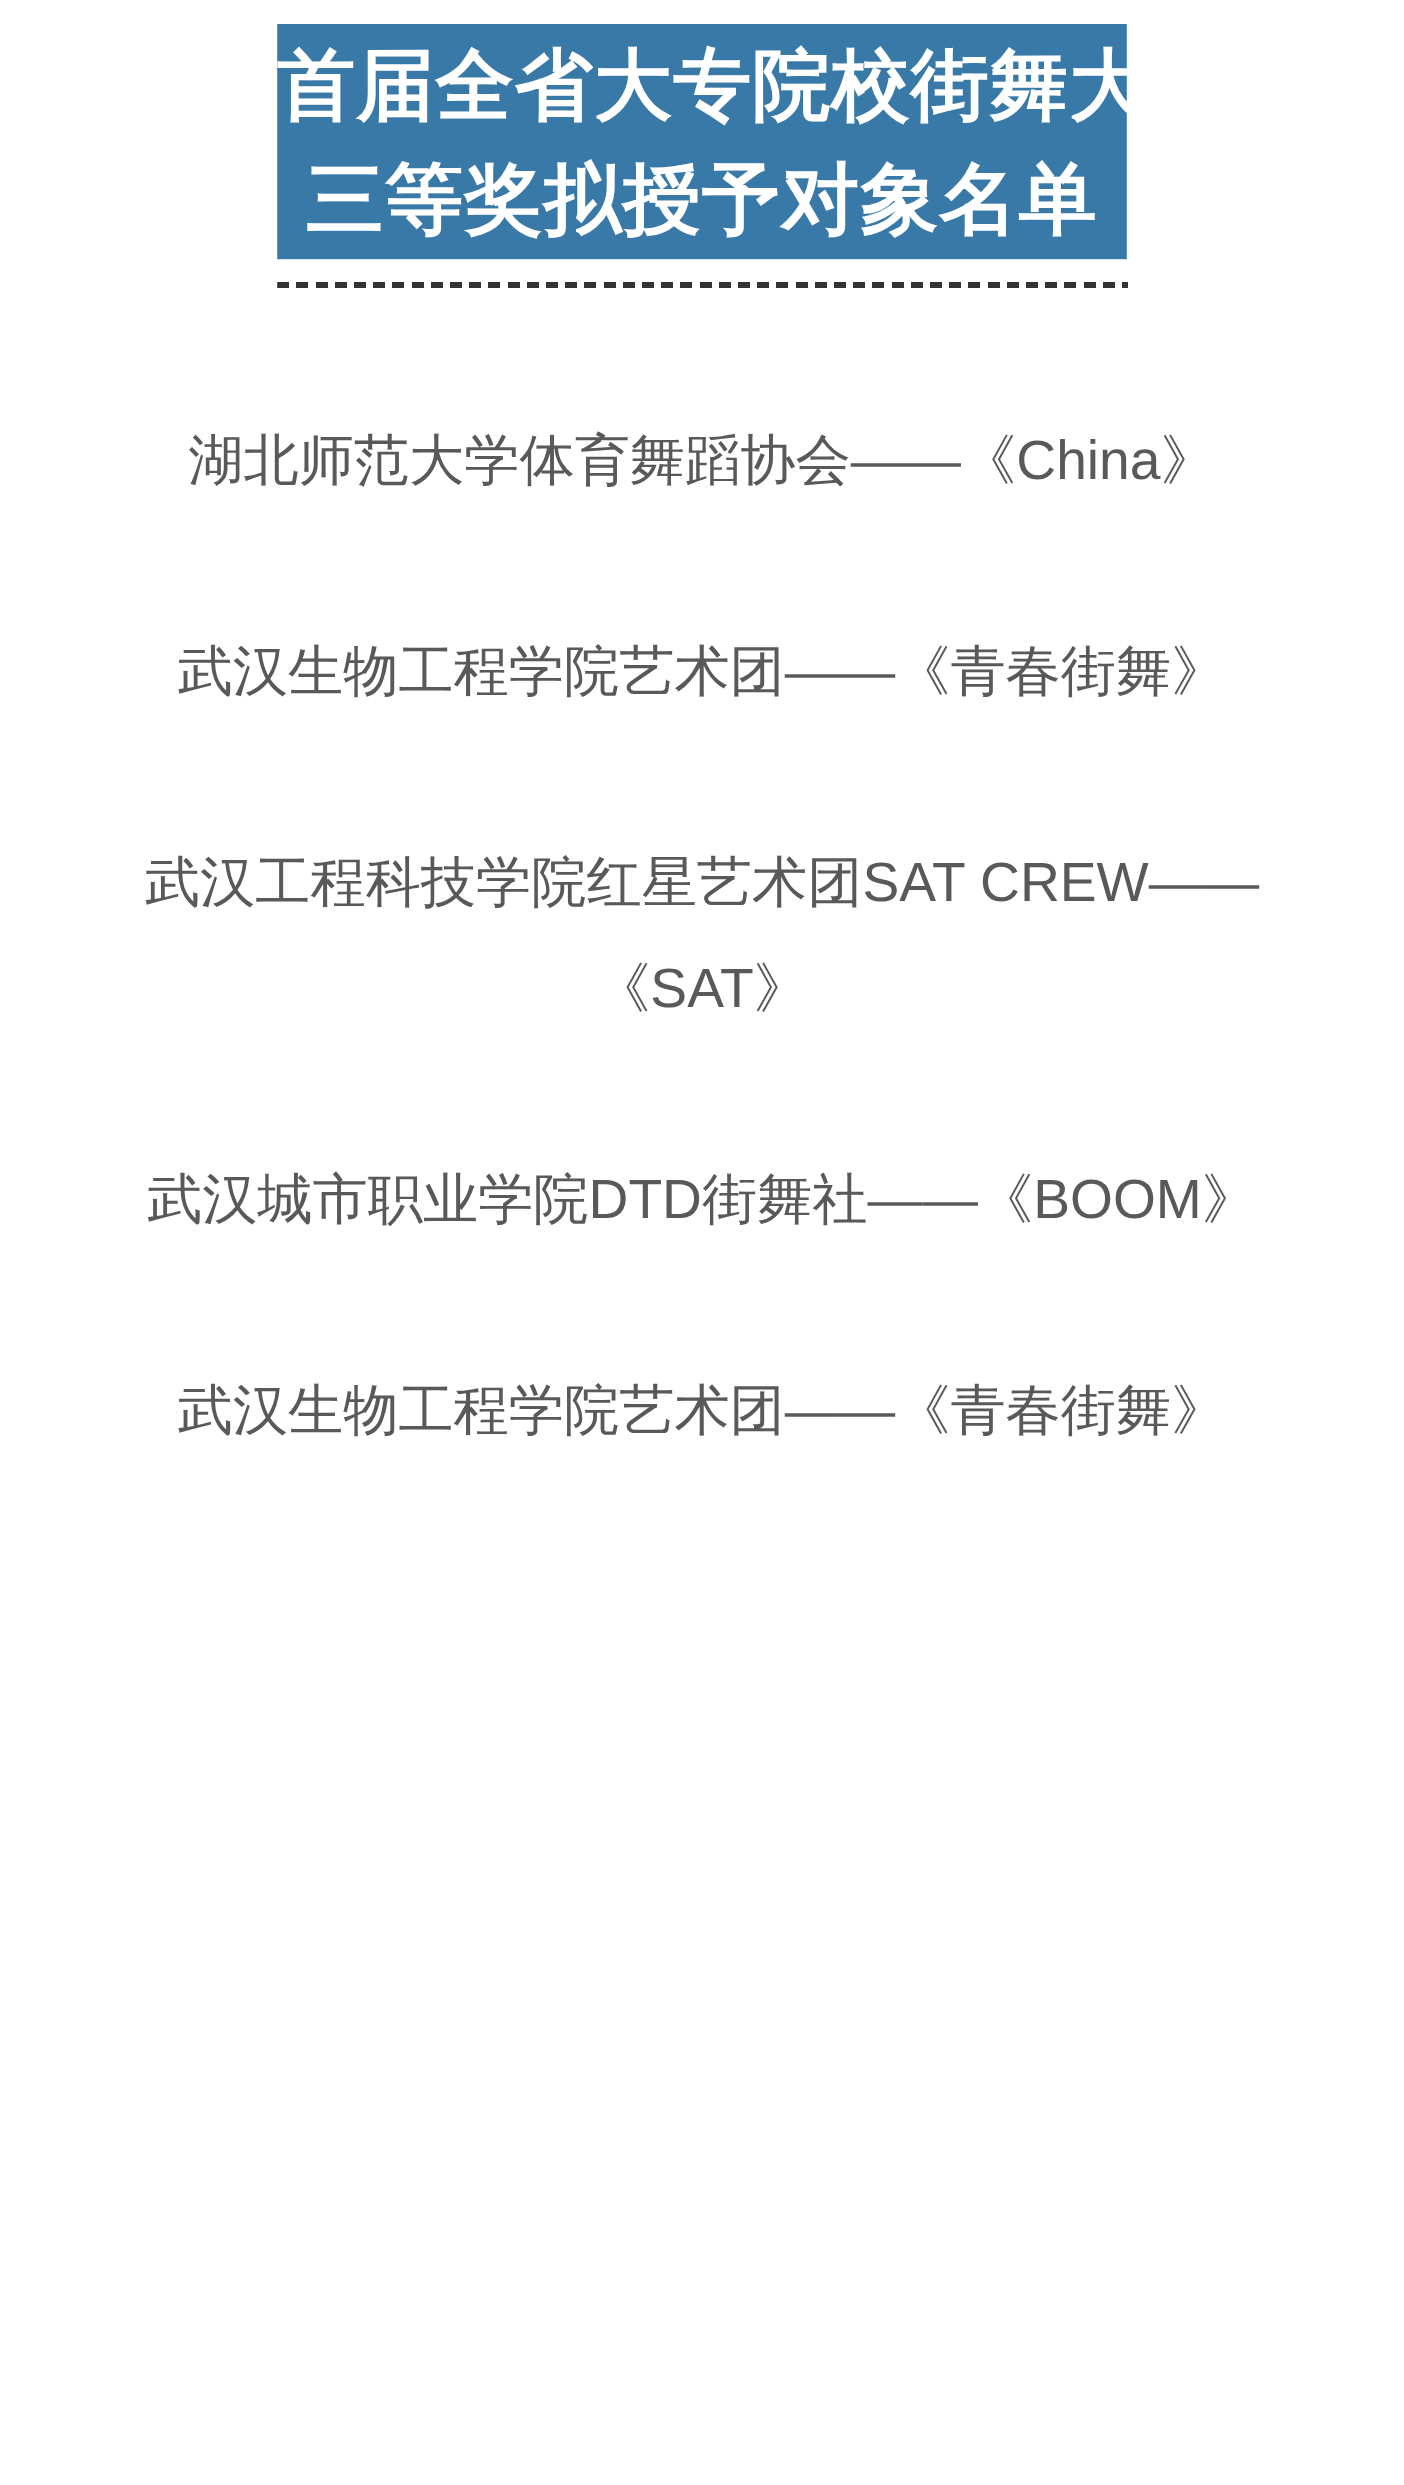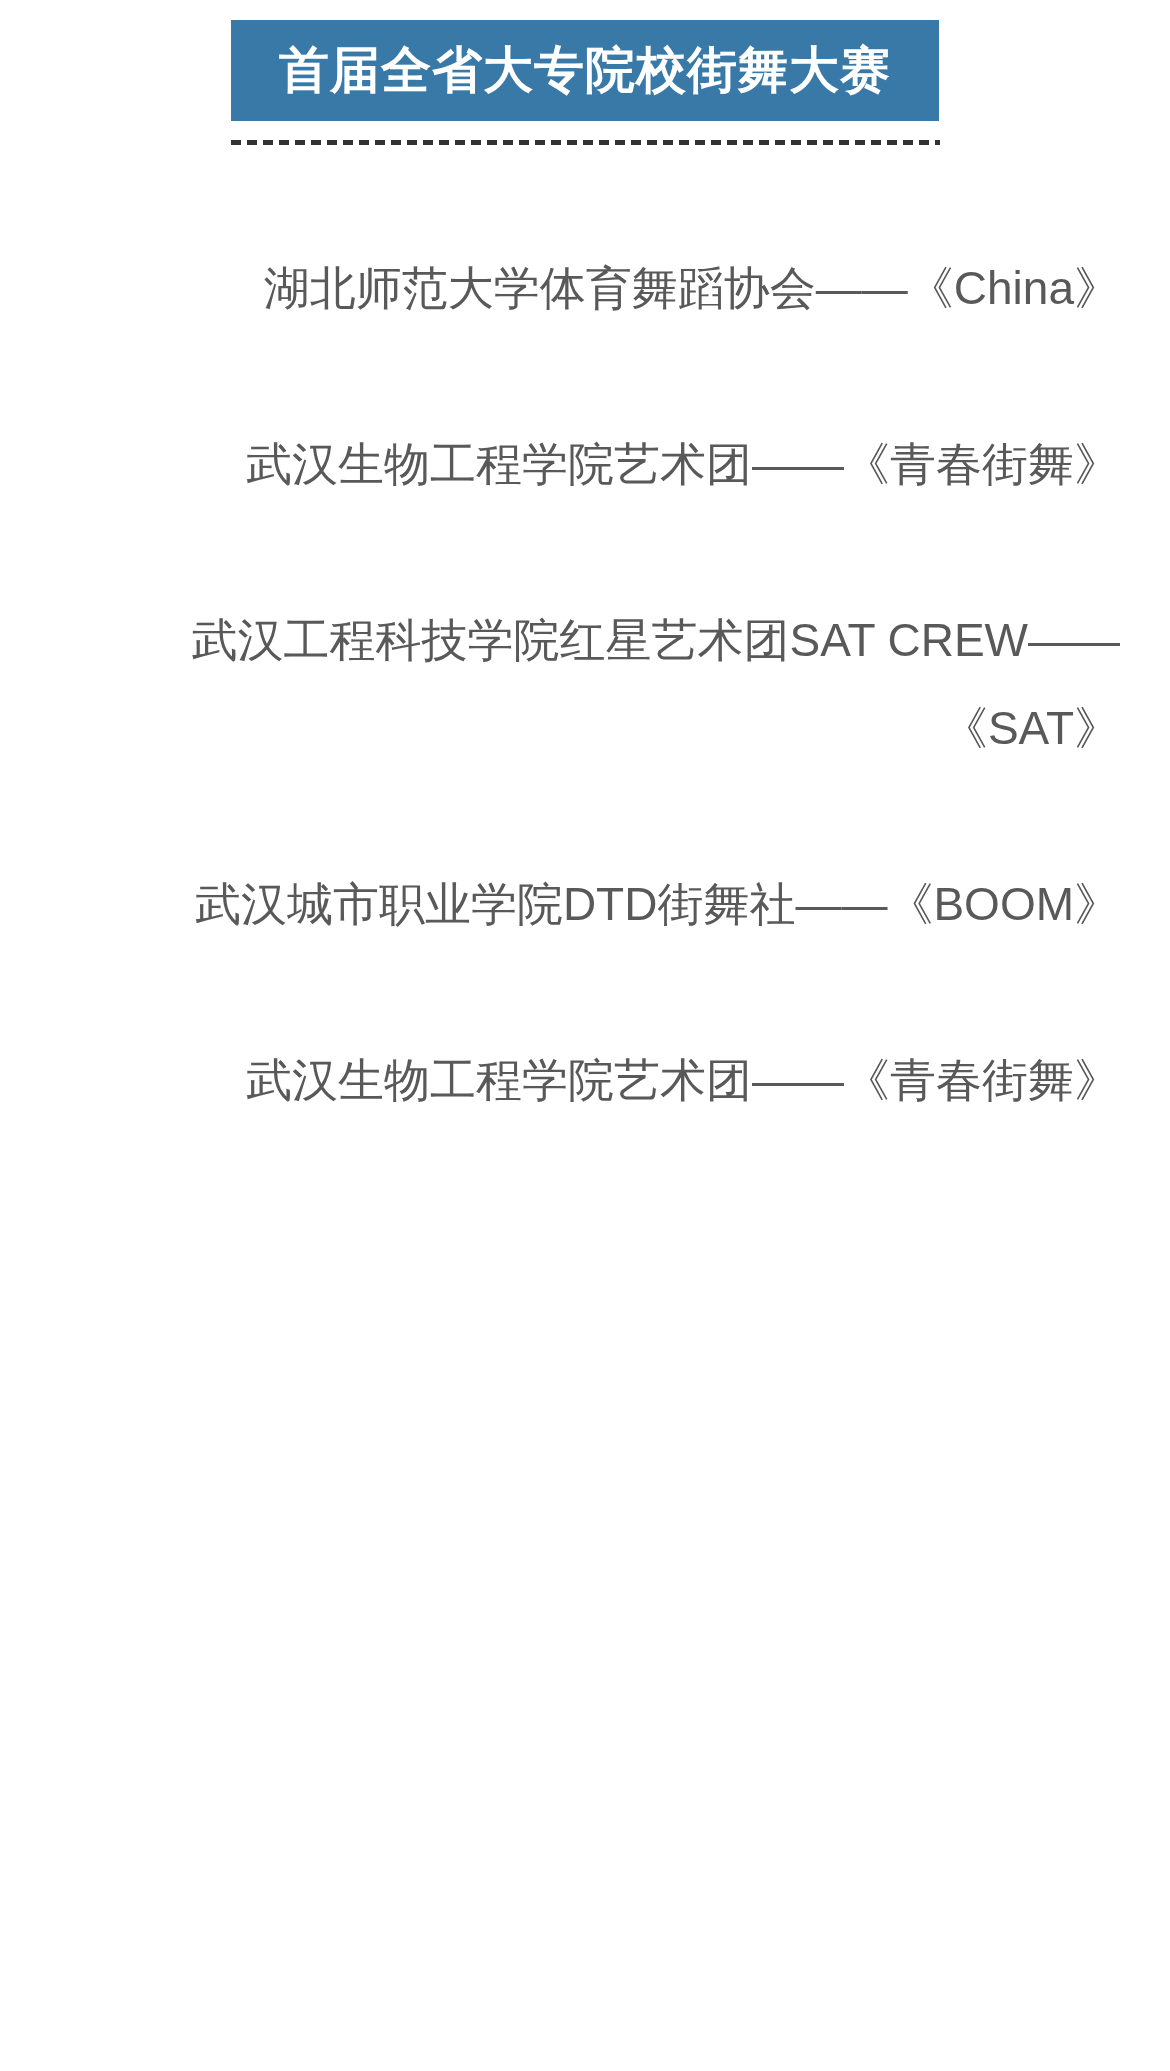--- a/index.html
+++ b/index.html
@@ -13,21 +13,21 @@
     font-family: "Liberation Sans", sans-serif;
     overflow: hidden;
   }
   .banner {
     width: 708px;
     margin: 20px auto 0;
     background: #3879A8;
     color: #ffffff;
     text-align: center;
     font-weight: bold;
-    font-size: 50px;
+    font-size: 65px;
     padding: 3px 0;
     letter-spacing: 1px;
   }
   .banner-line {
     line-height: 95px;
     white-space: nowrap;
   }
   .divider {
     width: 709px;
     height: 5px;
@@ -47,25 +47,26 @@
     margin: 0 0 88px;
   }
 </style>
 </head>
 <body style="background: rgb(255, 255, 255);">
 
 <div class="page">
 
   <div class="banner" style="background: rgb(56, 121, 168); color: rgb(255, 255, 255);">
     <div class="banner-line">首届全省大专院校街舞大赛</div>
+    <div class="banner-line">三等奖拟授予对象名单</div>
   </div>
 
   <div class="divider"></div>
 
-  <div class="award-list" style="color: rgb(89, 89, 89); text-align: right;">
+  <div class="award-list" style="color: rgb(89, 89, 89);">
       <p class="award-item">湖北师范大学体育舞蹈协会——《China》</p>
       <p class="award-item">武汉生物工程学院艺术团——《青春街舞》</p>
       <p class="award-item">武汉工程科技学院红星艺术团SAT CREW——<br>《SAT》</p>
       <p class="award-item">武汉城市职业学院DTD街舞社——《BOOM》</p>
       <p class="award-item">武汉生物工程学院艺术团——《青春街舞》</p>
     </div>
 
 </div>
 
 </body></html>

